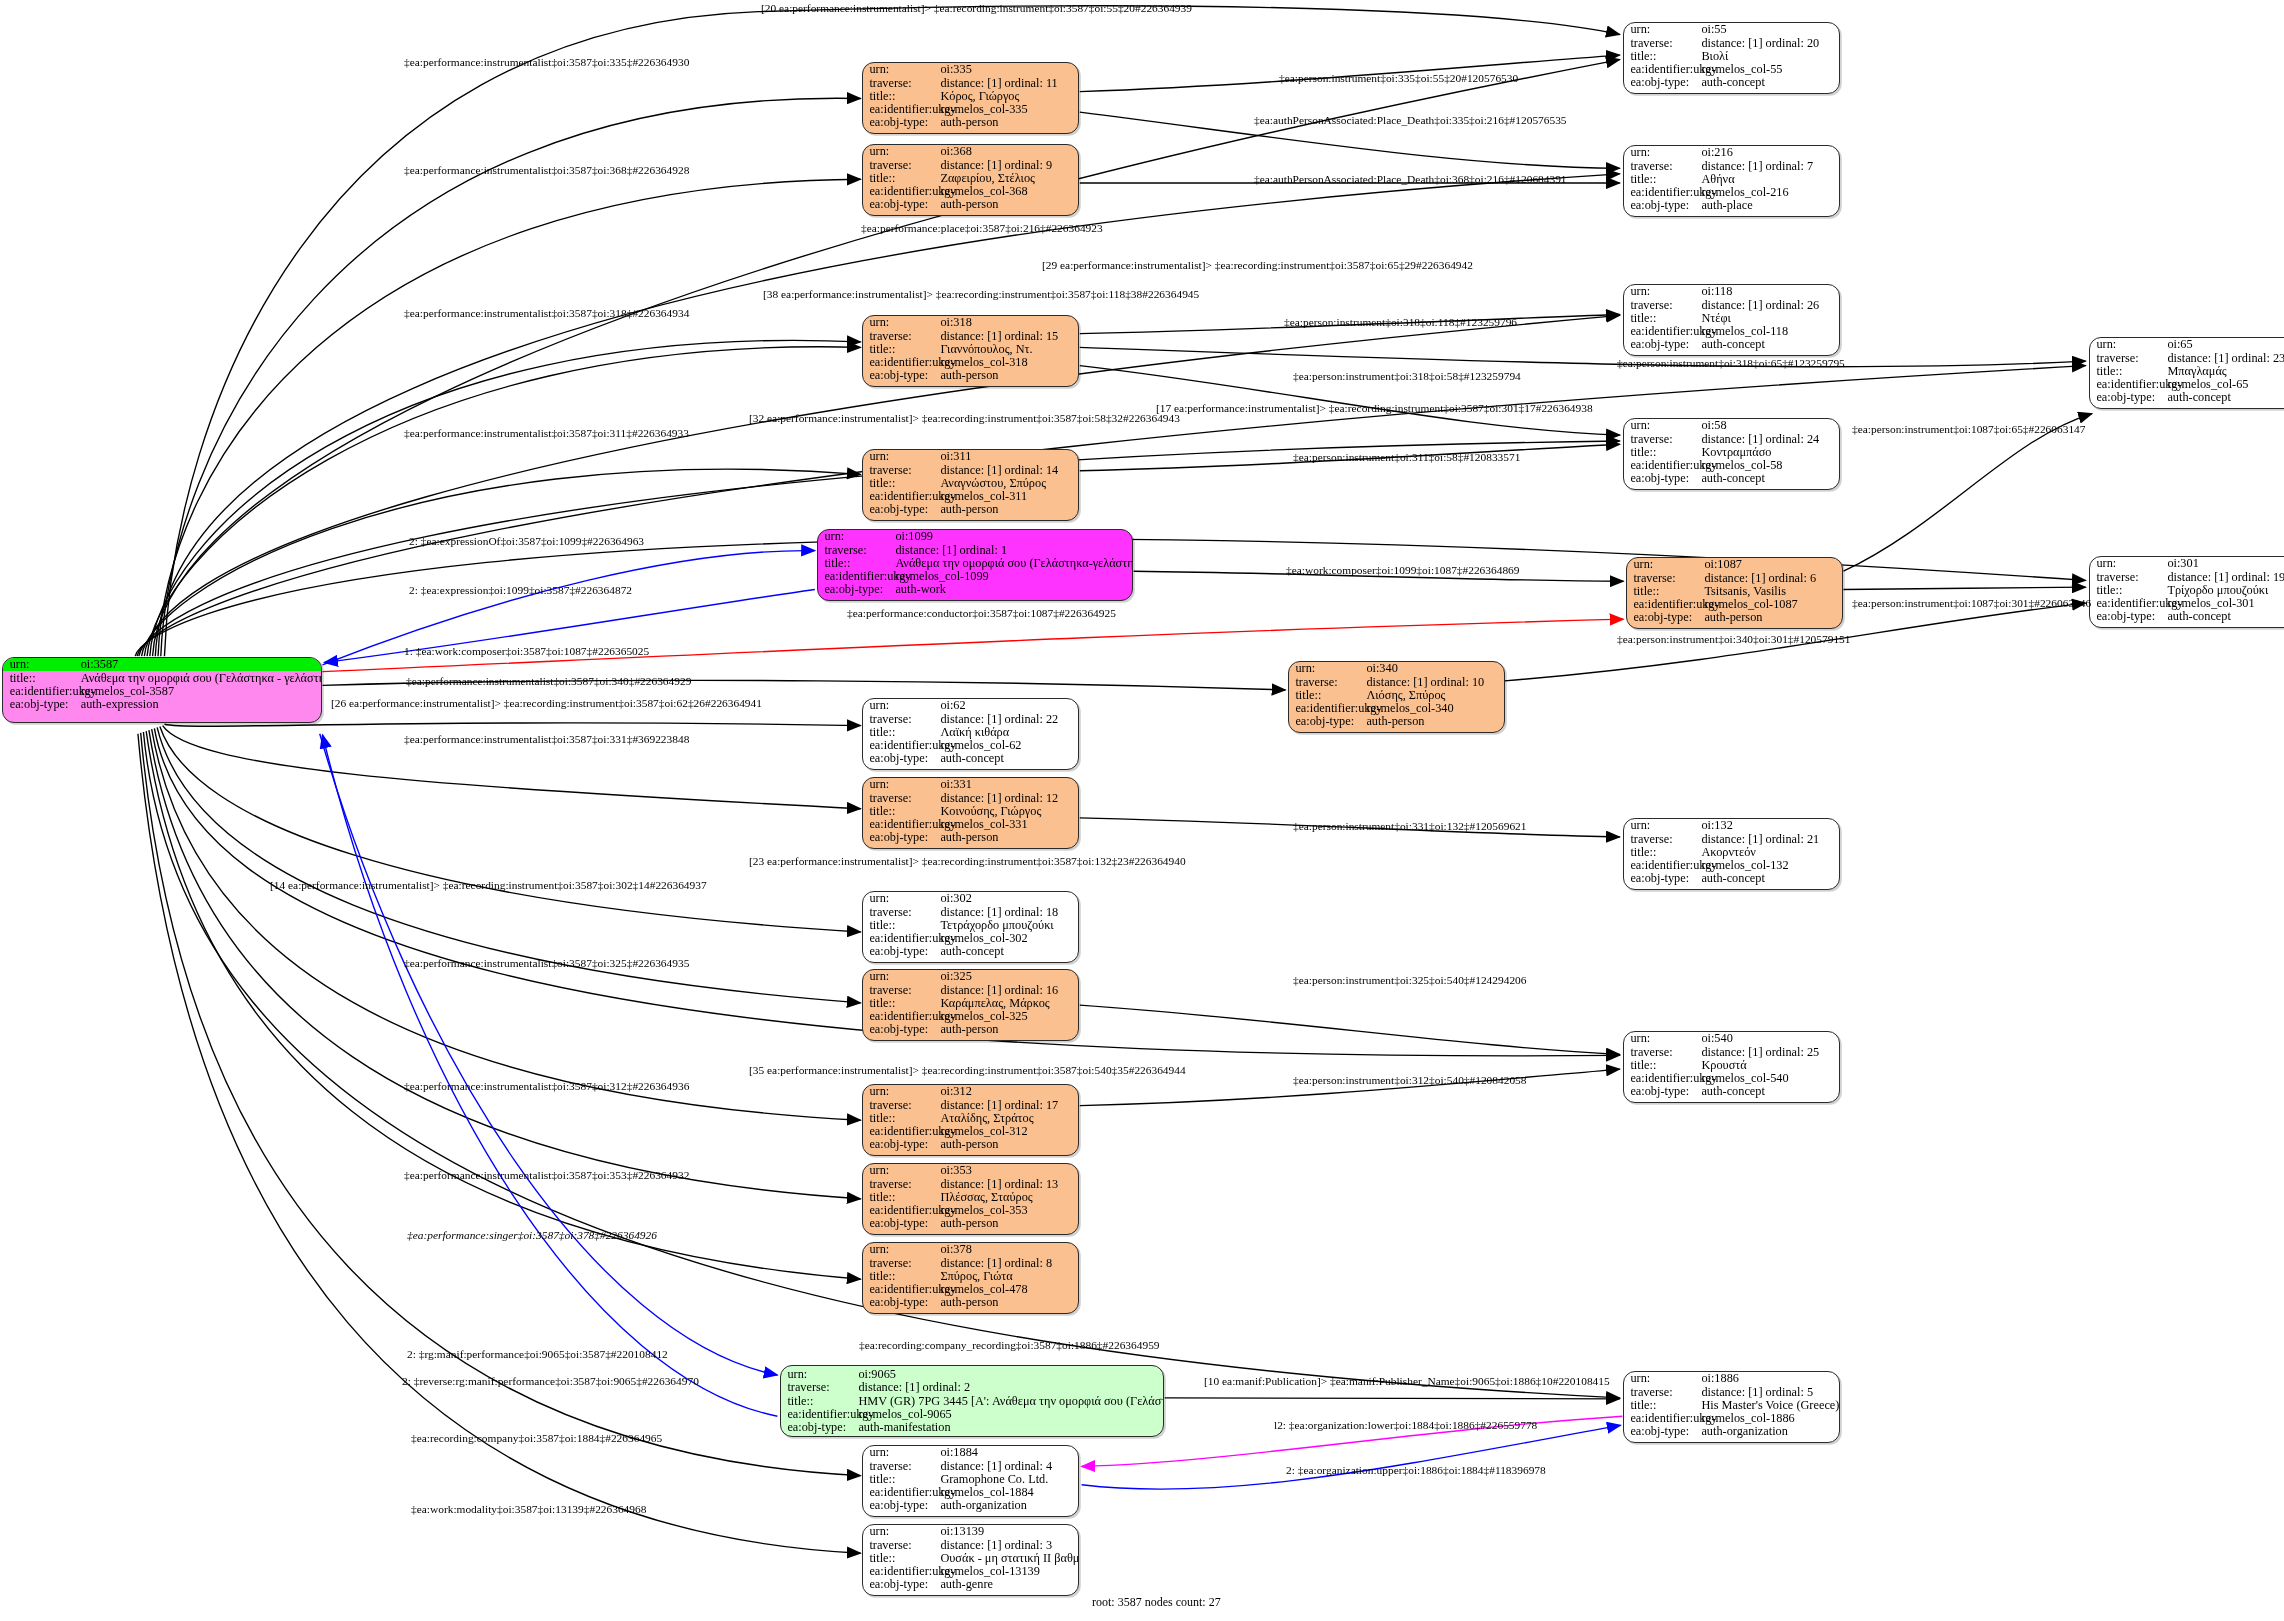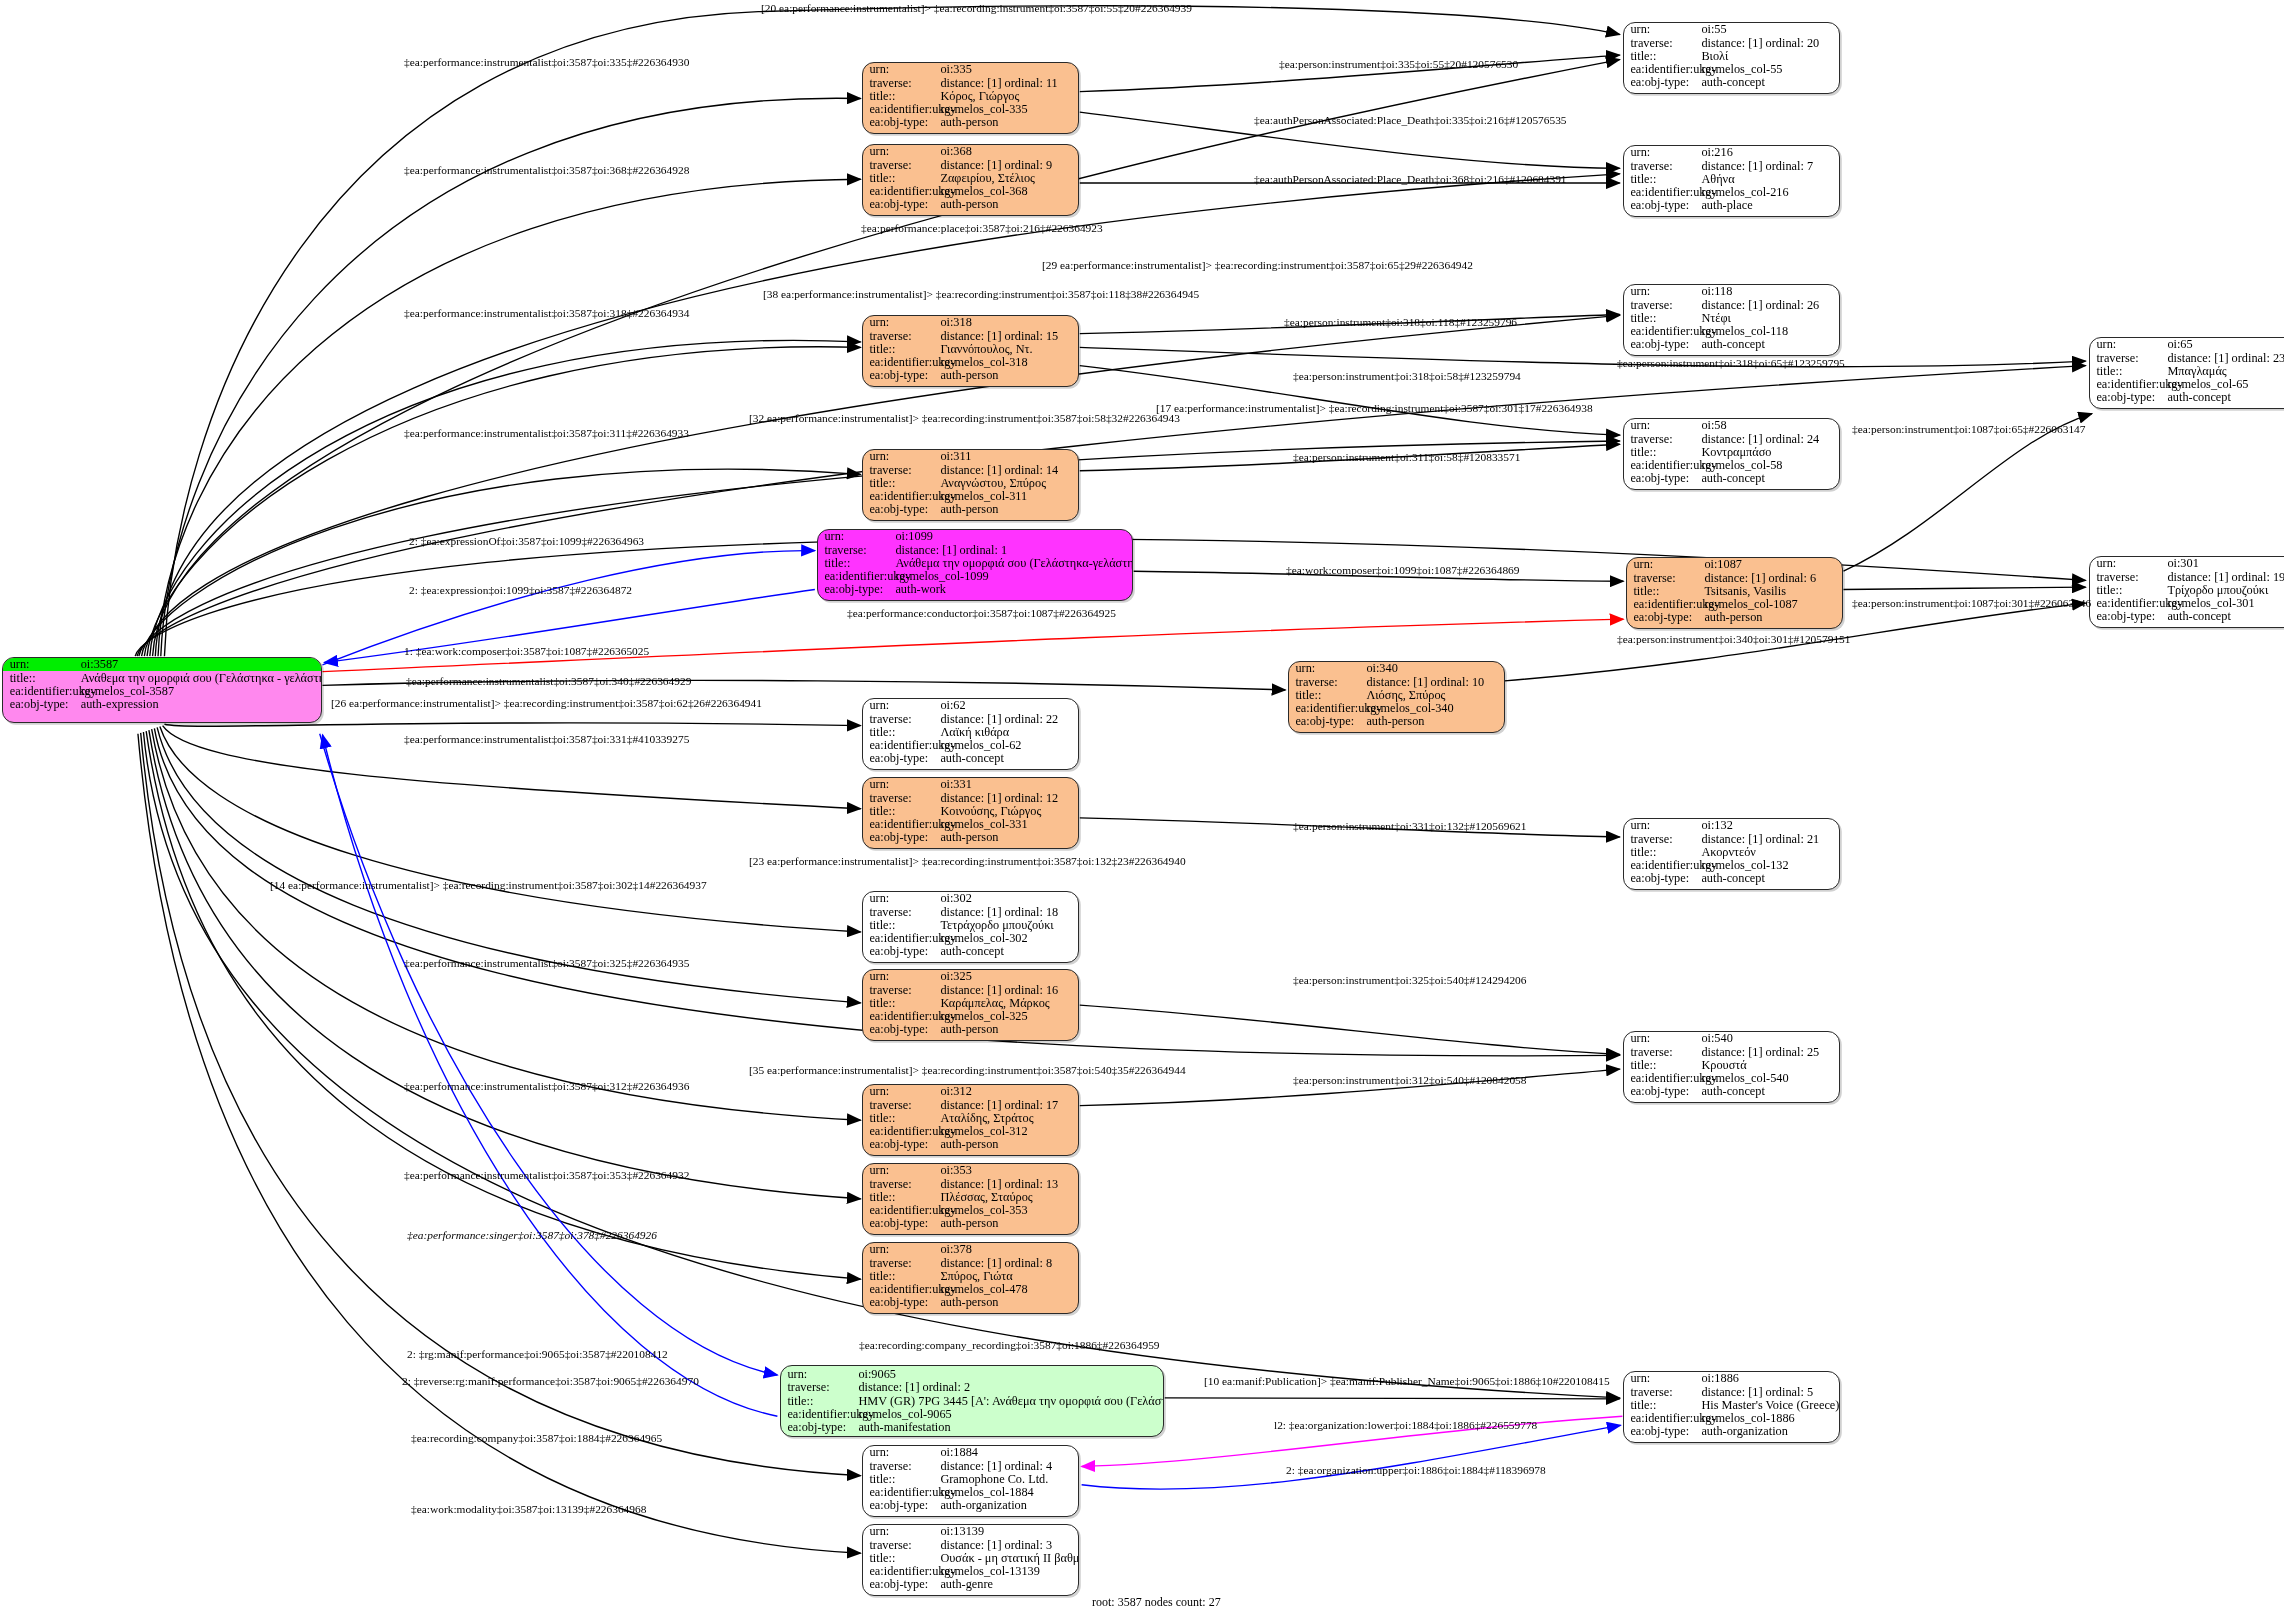--- a/index.html
+++ b/index.html
@@ -700,21 +700,21 @@
         <div class="row ">
           <span class="k">ea:obj-type:</span>
           <span class="v">auth-genre</span>
         </div>
       </div>
     </div>
 
   <div id="label-layer">
       <div class="edge-label" style="left: 749px; top: 2.3px; padding-left: 12px;">[20 ea:performance:instrumentalist]&gt; ‡ea:recording:instrument‡oi:3587‡oi:55‡20#226364939</div>
       <div class="edge-label" style="left: 404px; top: 56px;">‡ea:performance:instrumentalist‡oi:3587‡oi:335‡#226364930</div>
-      <div class="edge-label" style="left: 1279px; top: 58px;">‡ea:person:instrument‡oi:335‡oi:55‡20#120576530</div>
+      <div class="edge-label" style="left: 1279px; top: 72px;">‡ea:person:instrument‡oi:335‡oi:55‡20#120576530</div>
       <div class="edge-label" style="left: 1254px; top: 114px;">‡ea:authPersonAssociated:Place_Death‡oi:335‡oi:216‡#120576535</div>
       <div class="edge-label" style="left: 404px; top: 164px;">‡ea:performance:instrumentalist‡oi:3587‡oi:368‡#226364928</div>
       <div class="edge-label" style="left: 1254px; top: 173px;">‡ea:authPersonAssociated:Place_Death‡oi:368‡oi:216‡#120684391</div>
       <div class="edge-label" style="left: 861px; top: 222px;">‡ea:performance:place‡oi:3587‡oi:216‡#226364923</div>
       <div class="edge-label" style="left: 1042px; top: 259px;">[29 ea:performance:instrumentalist]&gt; ‡ea:recording:instrument‡oi:3587‡oi:65‡29#226364942</div>
       <div class="edge-label" style="left: 763px; top: 288px;">[38 ea:performance:instrumentalist]&gt; ‡ea:recording:instrument‡oi:3587‡oi:118‡38#226364945</div>
       <div class="edge-label" style="left: 404px; top: 307px;">‡ea:performance:instrumentalist‡oi:3587‡oi:318‡#226364934</div>
       <div class="edge-label" style="left: 1284px; top: 316px;">‡ea:person:instrument‡oi:318‡oi:118‡#123259796</div>
       <div class="edge-label" style="left: 1617px; top: 357px;">‡ea:person:instrument‡oi:318‡oi:65‡#123259795</div>
       <div class="edge-label" style="left: 1293px; top: 370px;">‡ea:person:instrument‡oi:318‡oi:58‡#123259794</div>
@@ -725,21 +725,21 @@
       <div class="edge-label" style="left: 1852px; top: 423px; text-align: center;">‡ea:person:instrument‡oi:1087‡oi:65‡#226063147</div>
       <div class="edge-label" style="left: 409px; top: 535px;">2: ‡ea:expressionOf‡oi:3587‡oi:1099‡#226364963</div>
       <div class="edge-label" style="left: 409px; top: 584px;">2: ‡ea:expression‡oi:1099‡oi:3587‡#226364872</div>
       <div class="edge-label" style="left: 1286px; top: 564px;">‡ea:work:composer‡oi:1099‡oi:1087‡#226364869</div>
       <div class="edge-label" style="left: 1852px; top: 597px;">‡ea:person:instrument‡oi:1087‡oi:301‡#226063146</div>
       <div class="edge-label" style="left: 847px; top: 607px;">‡ea:performance:conductor‡oi:3587‡oi:1087‡#226364925</div>
       <div class="edge-label" style="left: 1617px; top: 633px;">‡ea:person:instrument‡oi:340‡oi:301‡#120579151</div>
       <div class="edge-label" style="left: 404px; top: 645px;">1: ‡ea:work:composer‡oi:3587‡oi:1087‡#226365025</div>
       <div class="edge-label" style="left: 406px; top: 675px;">‡ea:performance:instrumentalist‡oi:3587‡oi:340‡#226364929</div>
       <div class="edge-label" style="left: 331px; top: 697px;">[26 ea:performance:instrumentalist]&gt; ‡ea:recording:instrument‡oi:3587‡oi:62‡26#226364941</div>
-      <div class="edge-label" style="left: 404px; top: 733px;">‡ea:performance:instrumentalist‡oi:3587‡oi:331‡#410339275</div>
+      <div class="edge-label" style="left: 404px; top: 733px;">‡ea:performance:instrumentalist‡oi:3587‡oi:331‡#369223848</div>
       <div class="edge-label" style="left: 1293px; top: 820px;">‡ea:person:instrument‡oi:331‡oi:132‡#120569621</div>
       <div class="edge-label" style="left: 749px; top: 855px;">[23 ea:performance:instrumentalist]&gt; ‡ea:recording:instrument‡oi:3587‡oi:132‡23#226364940</div>
       <div class="edge-label" style="left: 270px; top: 879px;">[14 ea:performance:instrumentalist]&gt; ‡ea:recording:instrument‡oi:3587‡oi:302‡14#226364937</div>
       <div class="edge-label" style="left: 404px; top: 957px;">‡ea:performance:instrumentalist‡oi:3587‡oi:325‡#226364935</div>
       <div class="edge-label" style="left: 1293px; top: 974px;">‡ea:person:instrument‡oi:325‡oi:540‡#124294206</div>
       <div class="edge-label" style="left: 749px; top: 1064px;">[35 ea:performance:instrumentalist]&gt; ‡ea:recording:instrument‡oi:3587‡oi:540‡35#226364944</div>
       <div class="edge-label" style="left: 1293px; top: 1074px;">‡ea:person:instrument‡oi:312‡oi:540‡#120842058</div>
       <div class="edge-label" style="left: 404px; top: 1080px;">‡ea:performance:instrumentalist‡oi:3587‡oi:312‡#226364936</div>
       <div class="edge-label" style="left: 404px; top: 1169px;">‡ea:performance:instrumentalist‡oi:3587‡oi:353‡#226364932</div>
       <div class="edge-label" style="left: 407px; top: 1229px; font-style: italic;">‡ea:performance:singer‡oi:3587‡oi:378‡#226364926</div>

